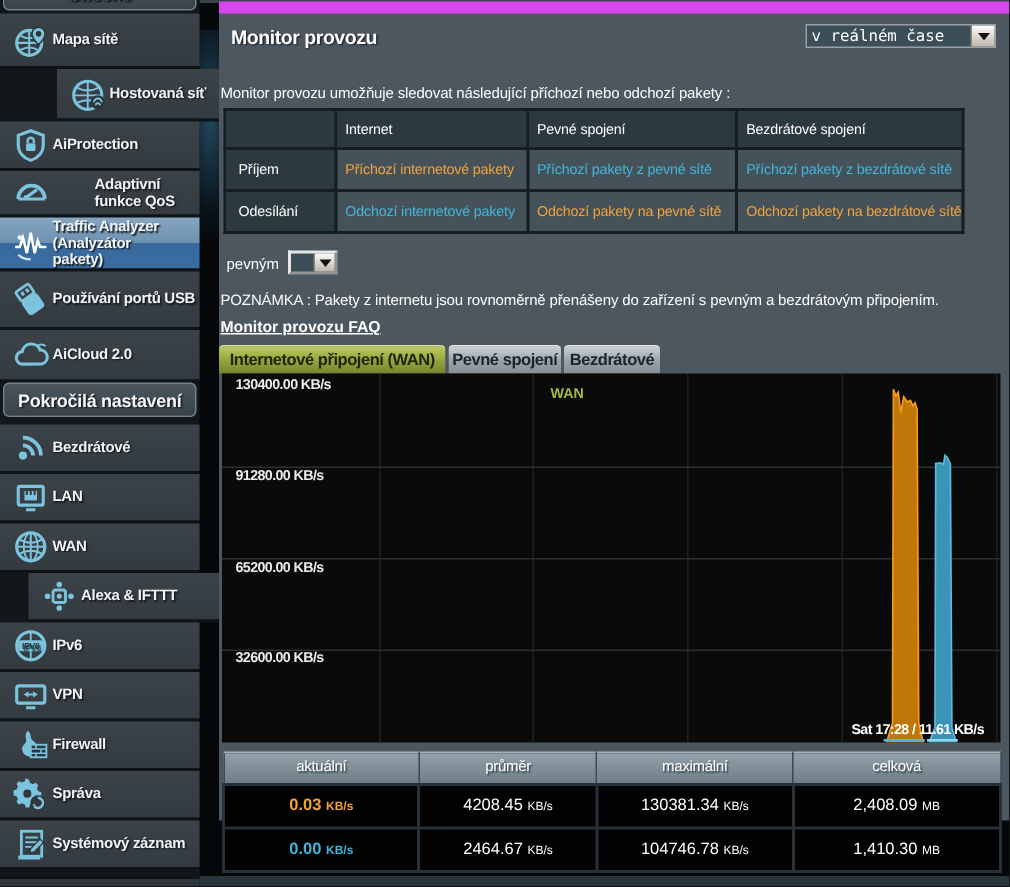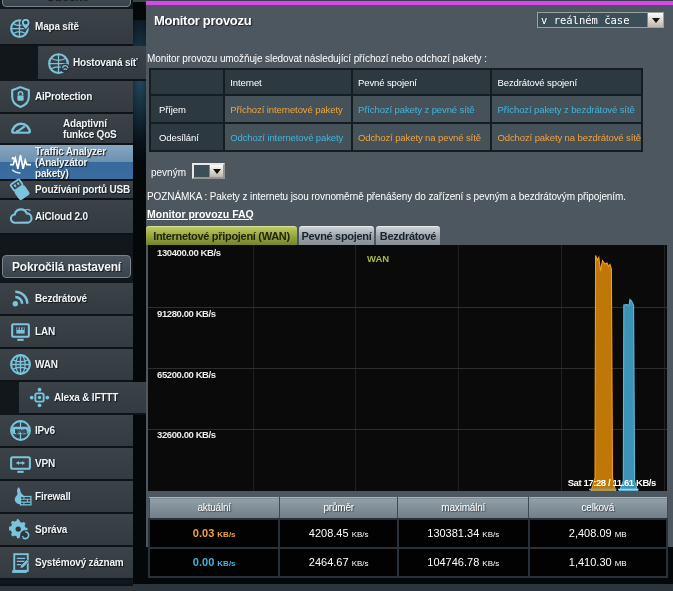--- a/index.html
+++ b/index.html
@@ -41,21 +41,21 @@
   }
   .side-item .icon { position:absolute; left:7px; width:26px; height:26px; display:flex; align-items:center; justify-content:center; }
   .side-item .lbl { margin-left:35px; margin-right:2px; line-height:11px; }
   .side-item.active { background:linear-gradient(#87a5c0 0%, #6d92b1 49%, #38699d 50%, #3c6da1 100%); }
   .side-item.active .lbl { max-width:88px; }
   .stub-item { position:absolute; left:0; width:133px; background:#2e363c; border-top:2px solid #0e1317; }
   
   .panel {
     position:absolute; left:146px; top:1px; width:527px; height:546px;
     background:#4d575f;
-    border-top:4px solid #d946ef;
+    border-top:8px solid #d946ef;
   }
   .panel-title {
     position:absolute; left:8px; top:8px; color:#ffffff;
     font-size:13px; font-weight:bold; text-shadow:1px 1px 1px #20262b; letter-spacing:-0.3px;
   }
   
   .sel { position:absolute; display:flex; border:1px solid #9aa0a4; background:#3c4f58; }
   .sel .val { color:#fff; font-family:"DejaVu Sans Mono", monospace; font-size:10.5px; line-height:14px; padding:0 3px; flex:1; white-space:nowrap; overflow:hidden; }
   .sel .btn { width:16px; background:linear-gradient(#fdfdfb,#d6d2ca 60%,#bdb8ae); border-left:1px solid #8a857c; display:flex; align-items:center; justify-content:center; }
   .sel .btn .tri { width:0; height:0; border-left:4px solid transparent; border-right:4px solid transparent; border-top:5px solid #111; }
@@ -167,21 +167,21 @@
         <div class="side-item active" style="height: 36px;">
           <span class="icon">
             <svg width="25" height="25" viewBox="0 0 24 24">
               <path d="M2 14h3l2-6 2.5 10 2.5-13 2.5 13 2-8 1.5 4h4" fill="none" stroke="#fff" stroke-width="1.6"></path>
               <path d="M4 19c2 2 5 3 8 3" fill="none" stroke="#cfe8f4" stroke-width="1.4"></path>
               <circle cx="5" cy="8" r="1.4" fill="#fff"></circle>
             </svg>
           </span>
           <span class="lbl">Traffic Analyzer (Analyzátor pakety)</span>
         </div>
-        <div class="side-item" style="height: 19px;">
+        <div class="side-item" style="height: 39px;">
           <span class="icon">
             <svg width="25" height="25" viewBox="0 0 24 24">
               <g transform="rotate(-35 12 13)">
                 <rect x="7" y="3" width="10" height="7" rx="1.2" fill="none" stroke="#7cc4dd" stroke-width="1.8"></rect>
                 <rect x="9.4" y="5" width="2" height="2.6" fill="#7cc4dd"></rect>
                 <rect x="13" y="5" width="2" height="2.6" fill="#7cc4dd"></rect>
                 <rect x="6" y="10" width="12" height="11" rx="2.5" fill="#7cc4dd"></rect>
               </g>
             </svg>
           </span>

